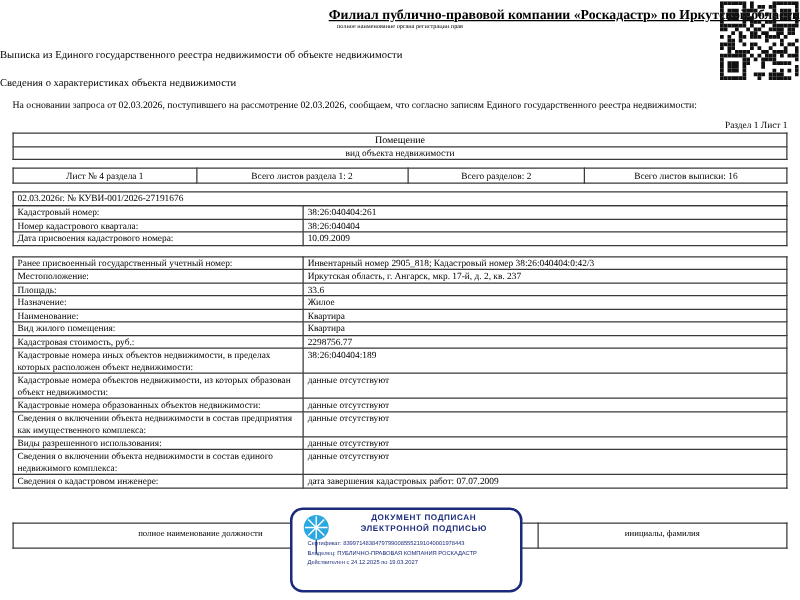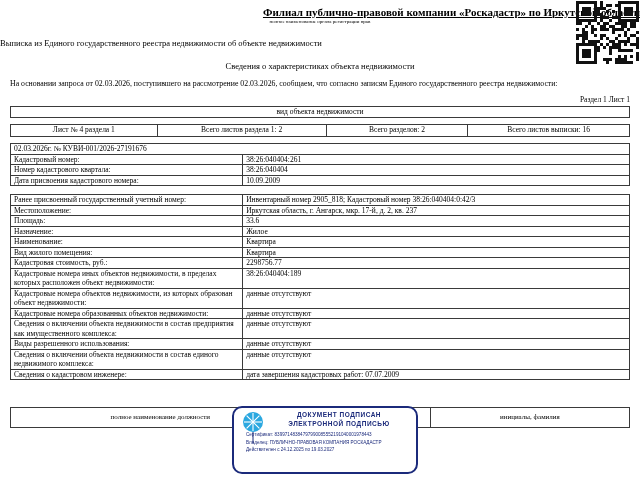--- a/index.html
+++ b/index.html
@@ -2,21 +2,21 @@
 <html lang="ru"><head>
 <meta charset="utf-8">
 <style>
   *{margin:0;padding:0;box-sizing:border-box}
   html,body{width:640px;height:480px}
   body{background:#fff;color:#000;font-family:"Liberation Serif",serif;position:relative;overflow:hidden}
   .hdr{padding-top:6px}
   .org{font-size:11px;font-weight:bold;text-decoration:underline;text-align:right}
   .org-cap{font-size:5px;text-align:center;margin-top:1px}
   .doc-title{font-size:8.5px;text-align:left;margin-top:14px}
-  .sec-title{font-size:8.5px;text-align:center;margin-top:13px}
+  .sec-title{font-size:8.5px;text-align:left;margin-top:13px}
   .req-line{font-size:7.8px;margin:8px 4px 0 10px;white-space:nowrap}
   .razdel{font-size:7.5px;text-align:right;margin:7px 10px 2px 0}
   .tw{margin:0 10px}
   table{width:100%;border-collapse:collapse;table-layout:fixed}
   td{border:1px solid #3a3a3a;font-size:7.5px;line-height:9.5px;padding:0 3px;vertical-align:top;overflow:hidden}
   .t-object td{text-align:center}
   .t-object .obj-type{font-size:8px}
   .t-sheet td{text-align:center;height:12px;vertical-align:middle}
   .t-req{margin-top:6px}
   .t-req td{height:11px;vertical-align:middle}
@@ -278,20 +278,23 @@
   <div class="org-cap">полное наименование органа регистрации прав</div>
   <div class="doc-title">Выписка из Единого государственного реестра недвижимости об объекте недвижимости</div>
   <div class="sec-title">Сведения о характеристиках объекта недвижимости</div>
   <div class="req-line">На  основании запроса от 02.03.2026, поступившего на рассмотрение 02.03.2026, сообщаем, что согласно записям Единого государственного реестра недвижимости:</div>
   <div class="razdel">Раздел 1 Лист 1</div>
 </div>
 
 <div class="tw">
   <table class="t-object">
     <tbody>
+        <tr>
+          <td class="obj-type">Помещение</td>
+        </tr>
     <tr>
           <td>вид объекта недвижимости</td>
         </tr>
   </tbody>
     </table>
 
   <div class="gap"></div>
 
   <table class="t-sheet">
     <tbody>

